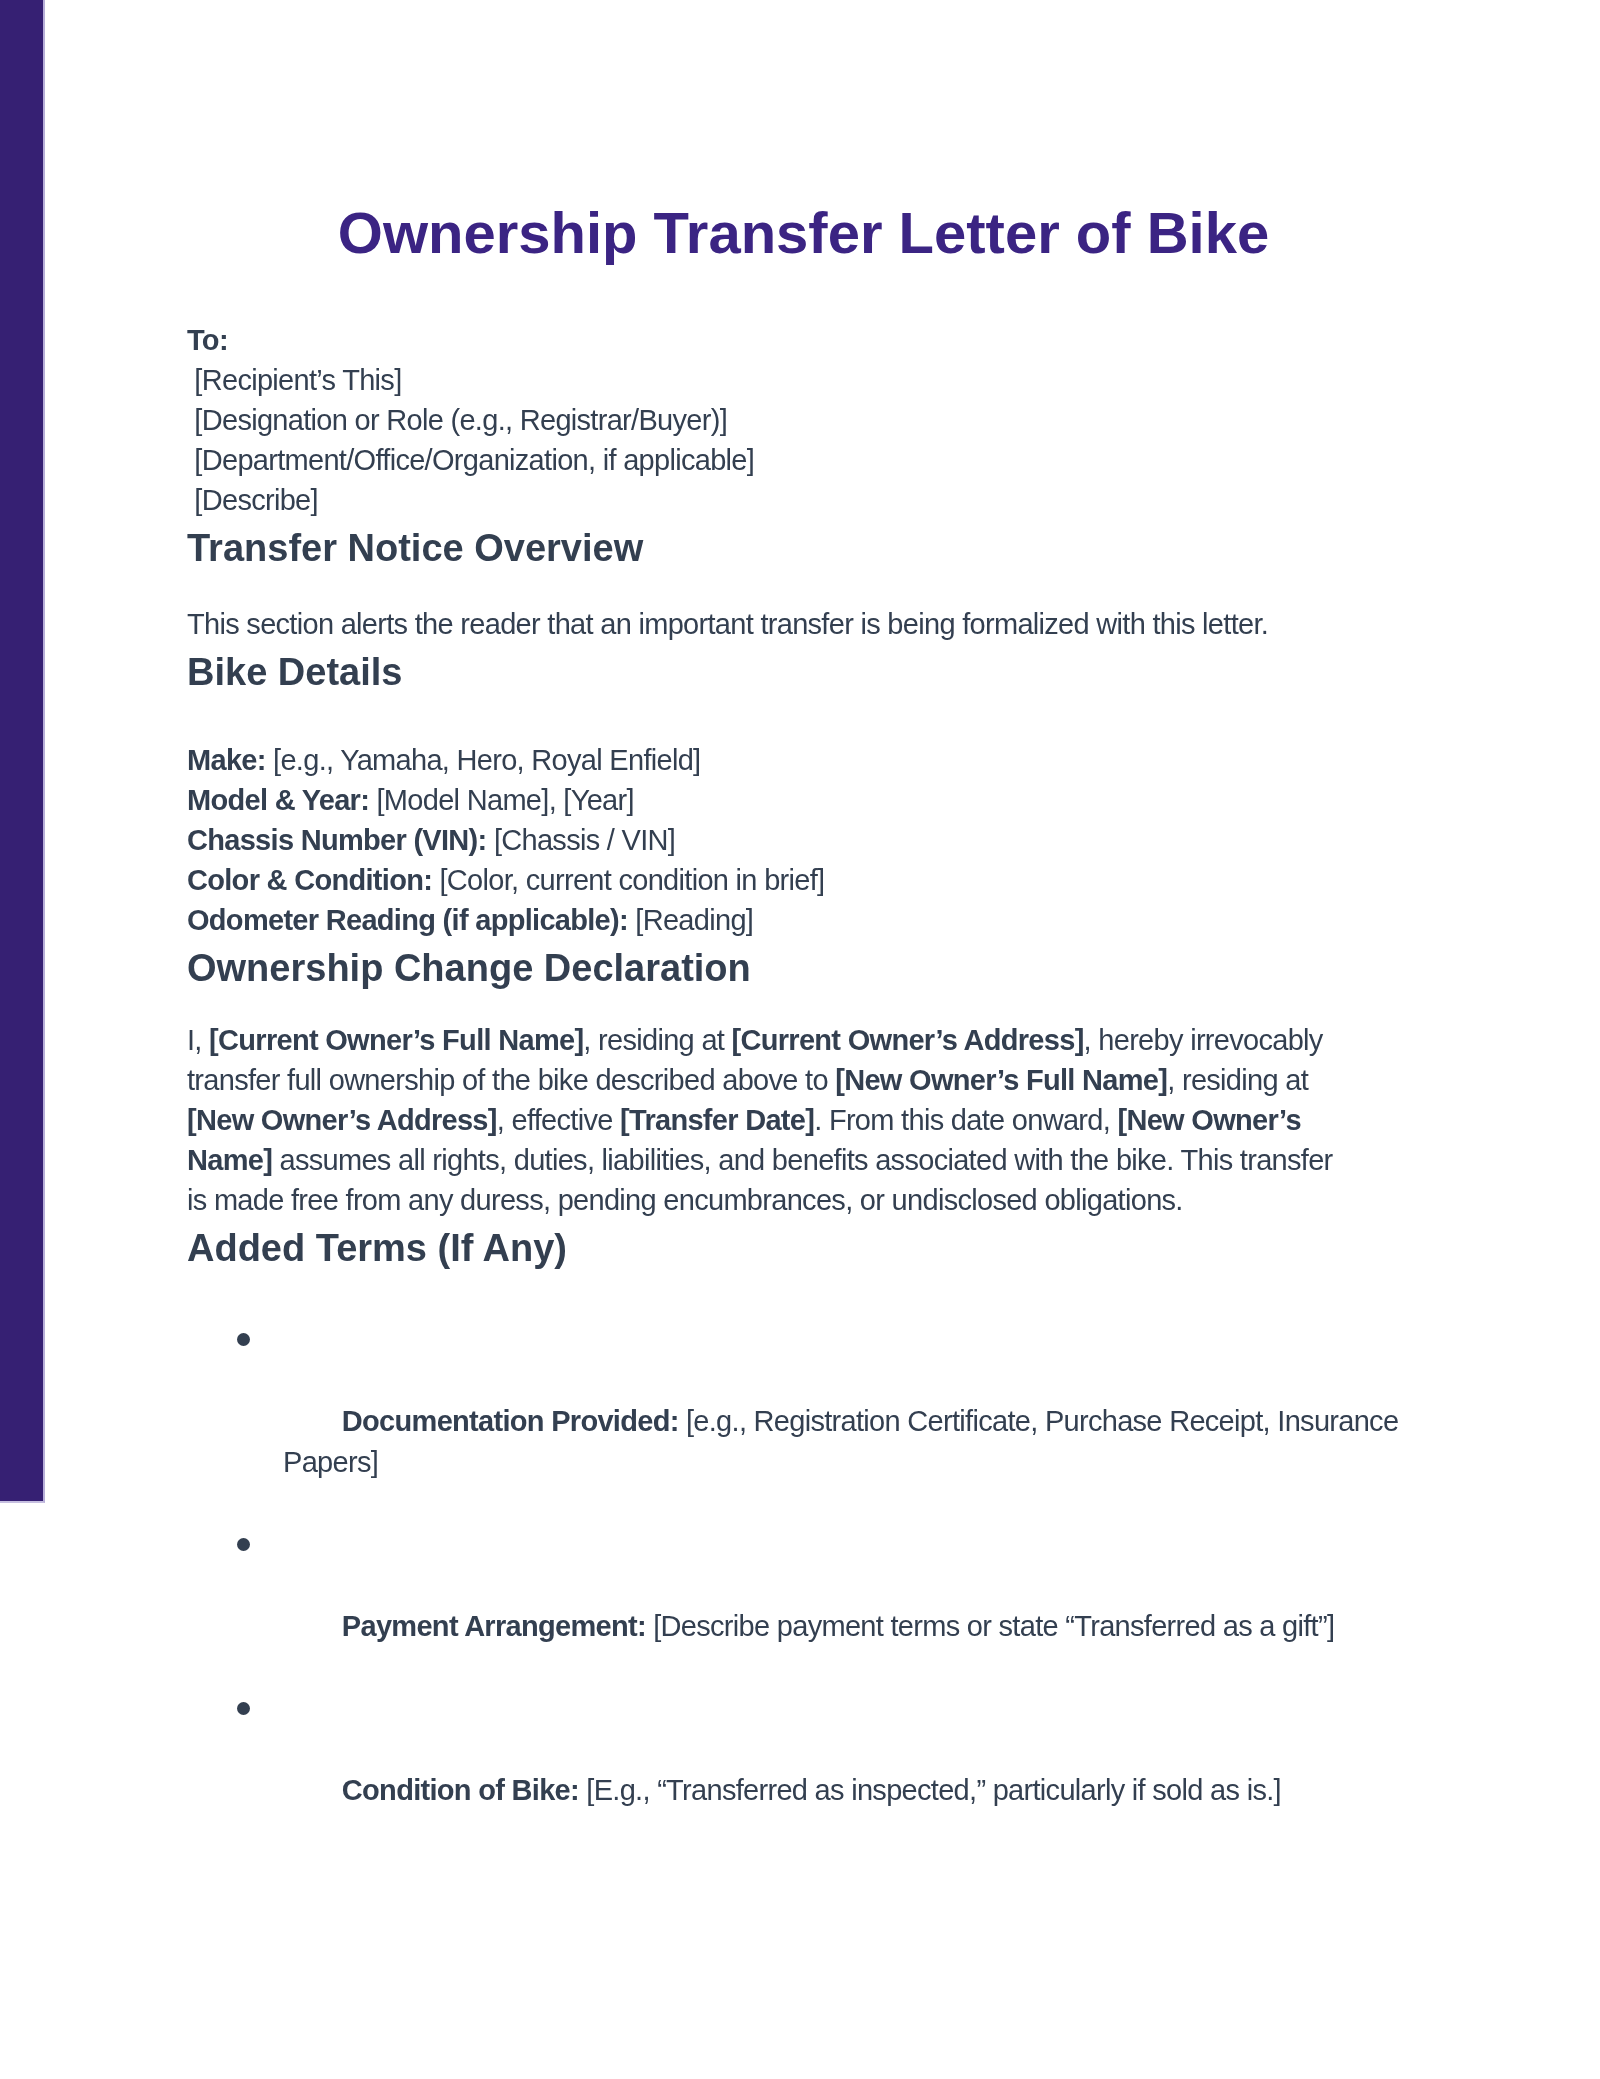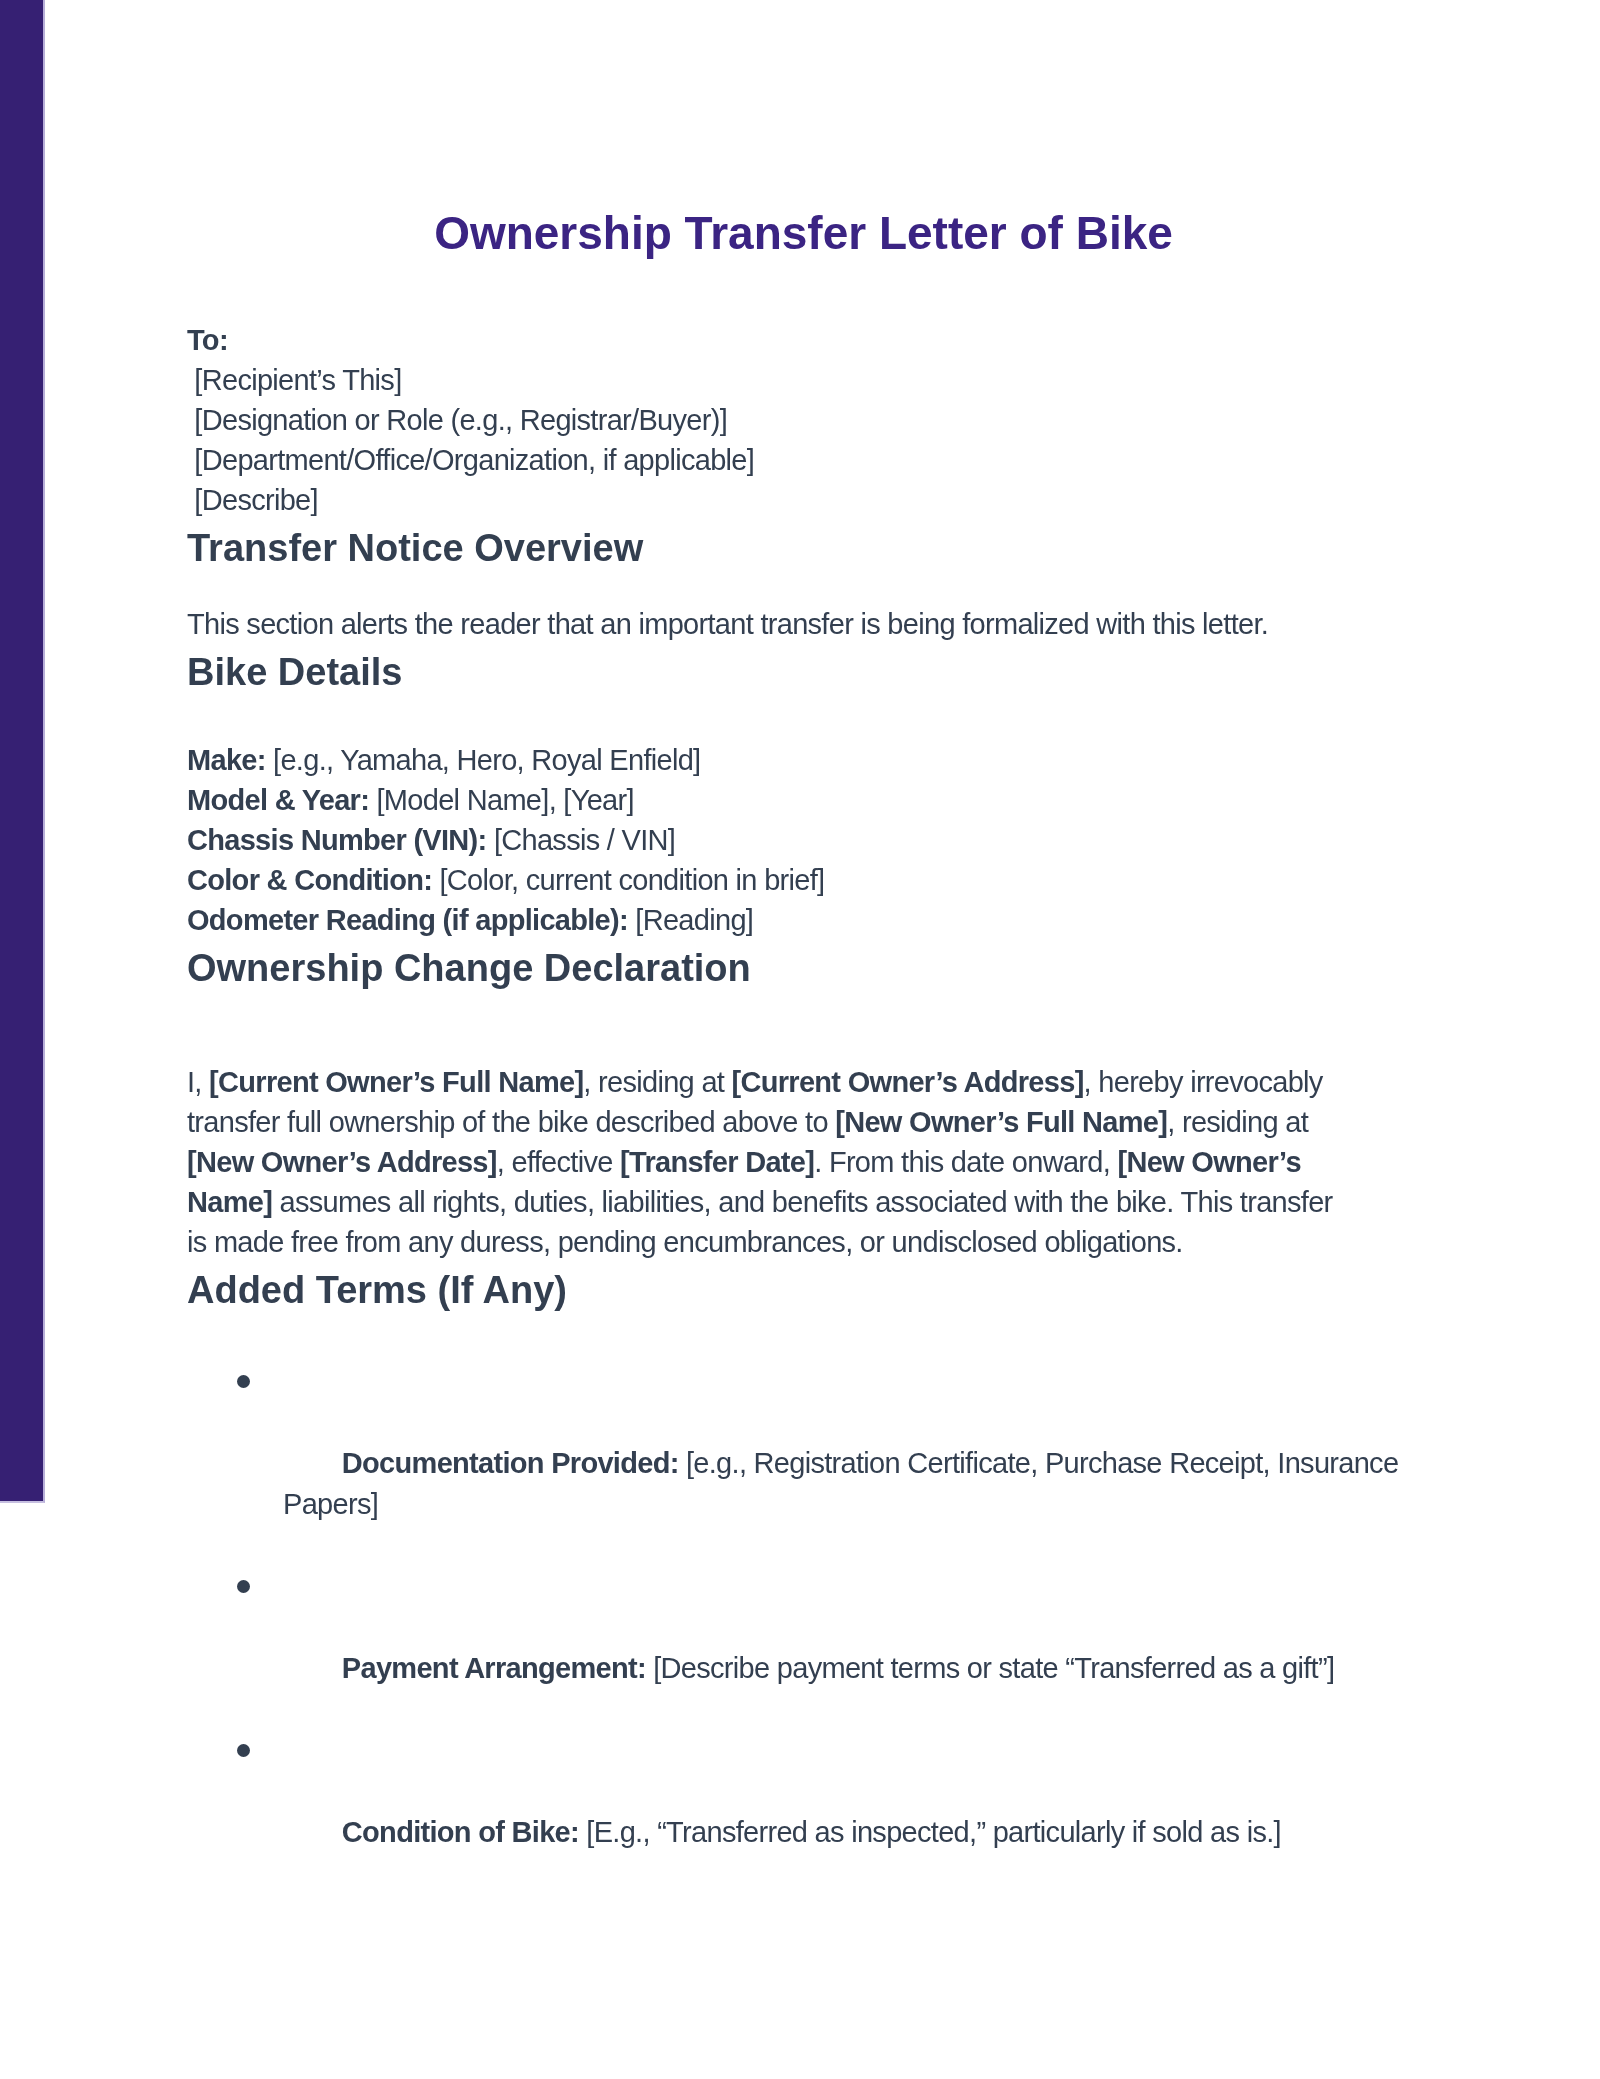--- a/index.html
+++ b/index.html
@@ -24,21 +24,21 @@
     border-bottom:2px solid #c6bfe0;
     box-sizing:border-box;
   }
   .content{
     position:absolute;left:187px;top:0;
     width:1233px;
     display:flow-root;
   }
   h1.title{
     margin:199px 0 0 0;
-    font-size:46px;line-height:68px;
+    font-size:58px;line-height:68px;
     font-weight:700;
     color:var(--title);
     text-align:center;
     white-space:nowrap;
   }
   .para{
     font-size:29px;line-height:40px;
     letter-spacing:-0.7px;
     margin:0;
     white-space:pre-wrap;
@@ -50,21 +50,21 @@
     font-size:38px;line-height:56px;
     font-weight:700;margin:0;
     color:var(--text);
     white-space:nowrap;
   }
   .h-overview{margin-top:48px;}
   .p-overview{margin-top:28px;}
   .h-bike{margin-top:48px;}
   .p-bike{margin-top:40px;}
   .h-decl{margin-top:50px;}
-  .p-decl{margin-top:66px;}
+  .p-decl{margin-top:24px;}
   .h-terms{margin-top:41px;}
   ul.terms{
     margin:43px 0 0 0;padding:0;
     list-style:none;
   }
   ul.terms li{
     position:relative;
     padding-left:96px;
     font-size:29px;line-height:41px;
     letter-spacing:-0.7px;

